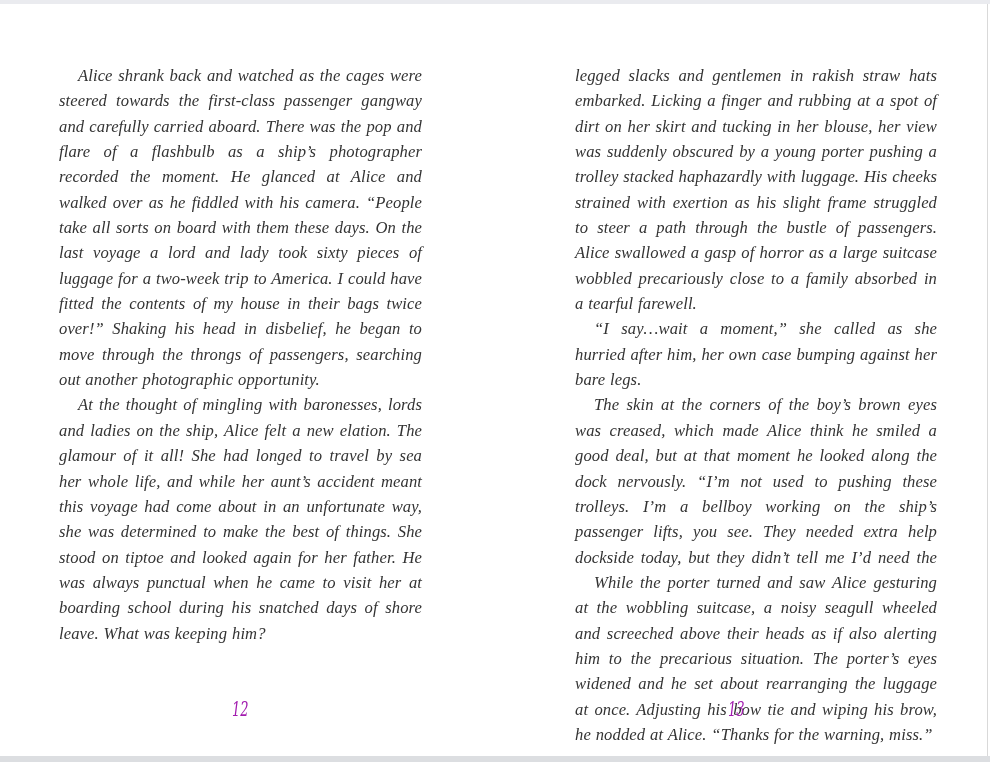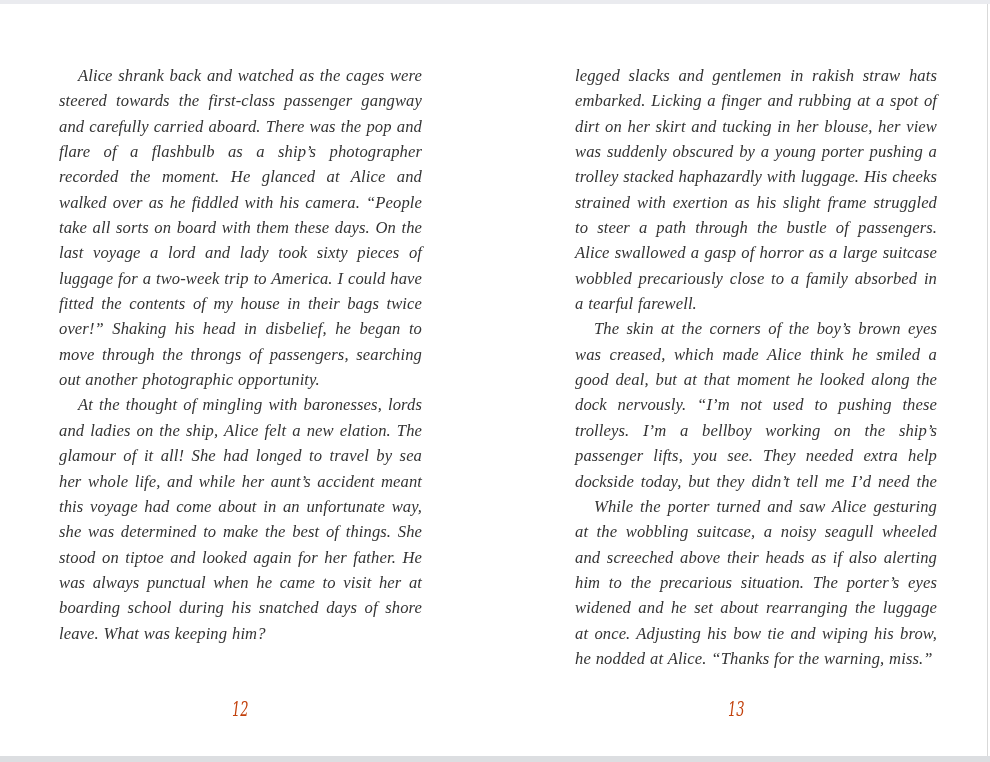--- a/index.html
+++ b/index.html
@@ -40,21 +40,21 @@
   }
   .text-col.left  { left: 59px;  width: 363px; }
   .text-col.right { left: 567px; width: 362px; margin-left: 8px; }
   .para { margin: 0; padding: 0; }
   .para.indent { text-indent: 19px; }
   .para.fill-last { text-align-last: justify; }
   .page-number-row {
     position: absolute;
     top: 693px;
     text-align: center;
-    color: #c2410c;
+    color: #a21caf;
   }
   .page-number-row.left  { left: 59px;  width: 363px; }
   .page-number-row.right { left: 555px; width: 362px; }
   .page-number {
     display: inline-block;
     font-family: "DejaVu Serif", serif;
     font-size: 21px;
     transform: scaleX(0.62);
     transform-origin: center;
     letter-spacing: 0px;
@@ -75,20 +75,21 @@
         <p class="para indent">At the thought of mingling with baronesses, lords and ladies on the ship, Alice felt a new elation. The glamour of it all! She had longed to travel by sea her whole life, and while her aunt’s accident meant this voyage had come about in an unfortunate way, she was determined to make the best of things. She stood on tiptoe and looked again for her father. He was always punctual when he came to visit her at boarding school during his snatched days of shore leave. What was keeping him?</p>
       </div>
       <div class="page-number-row left">
         <span class="page-number">12</span>
       </div>
     </section>
 
     <section>
       <div class="text-col right">
         <p class="para">legged slacks and gentlemen in rakish straw hats embarked. Licking a finger and rubbing at a spot of dirt on her skirt and tucking in her blouse, her view was suddenly obscured by a young porter pushing a trolley stacked haphazardly with luggage. His cheeks strained with exertion as his slight frame struggled to steer a path through the bustle of passengers. Alice swallowed a gasp of horror as a large suitcase wobbled precariously close to a family absorbed in a tearful farewell.</p>
+        <p class="para indent">“I say…wait a moment,” she called as she hurried after him, her own case bumping against her bare legs.</p>
         <p class="para indent fill-last">The skin at the corners of the boy’s brown eyes was creased, which made Alice think he smiled a good deal, but at that moment he looked along the dock nervously. “I’m not used to pushing these trolleys. I’m a bellboy working on the ship’s passenger lifts, you see. They needed extra help dockside today, but they didn’t tell me I’d need the</p>
         <p class="para indent">While the porter turned and saw Alice gesturing at the wobbling suitcase, a noisy seagull wheeled and screeched above their heads as if also alerting him to the precarious situation. The porter’s eyes widened and he set about rearranging the luggage at once. Adjusting his bow tie and wiping his brow, he nodded at Alice. “Thanks for the warning, miss.”</p>
       </div>
       <div class="page-number-row right">
         <span class="page-number">13</span>
       </div>
     </section>
 
   </div>
 

